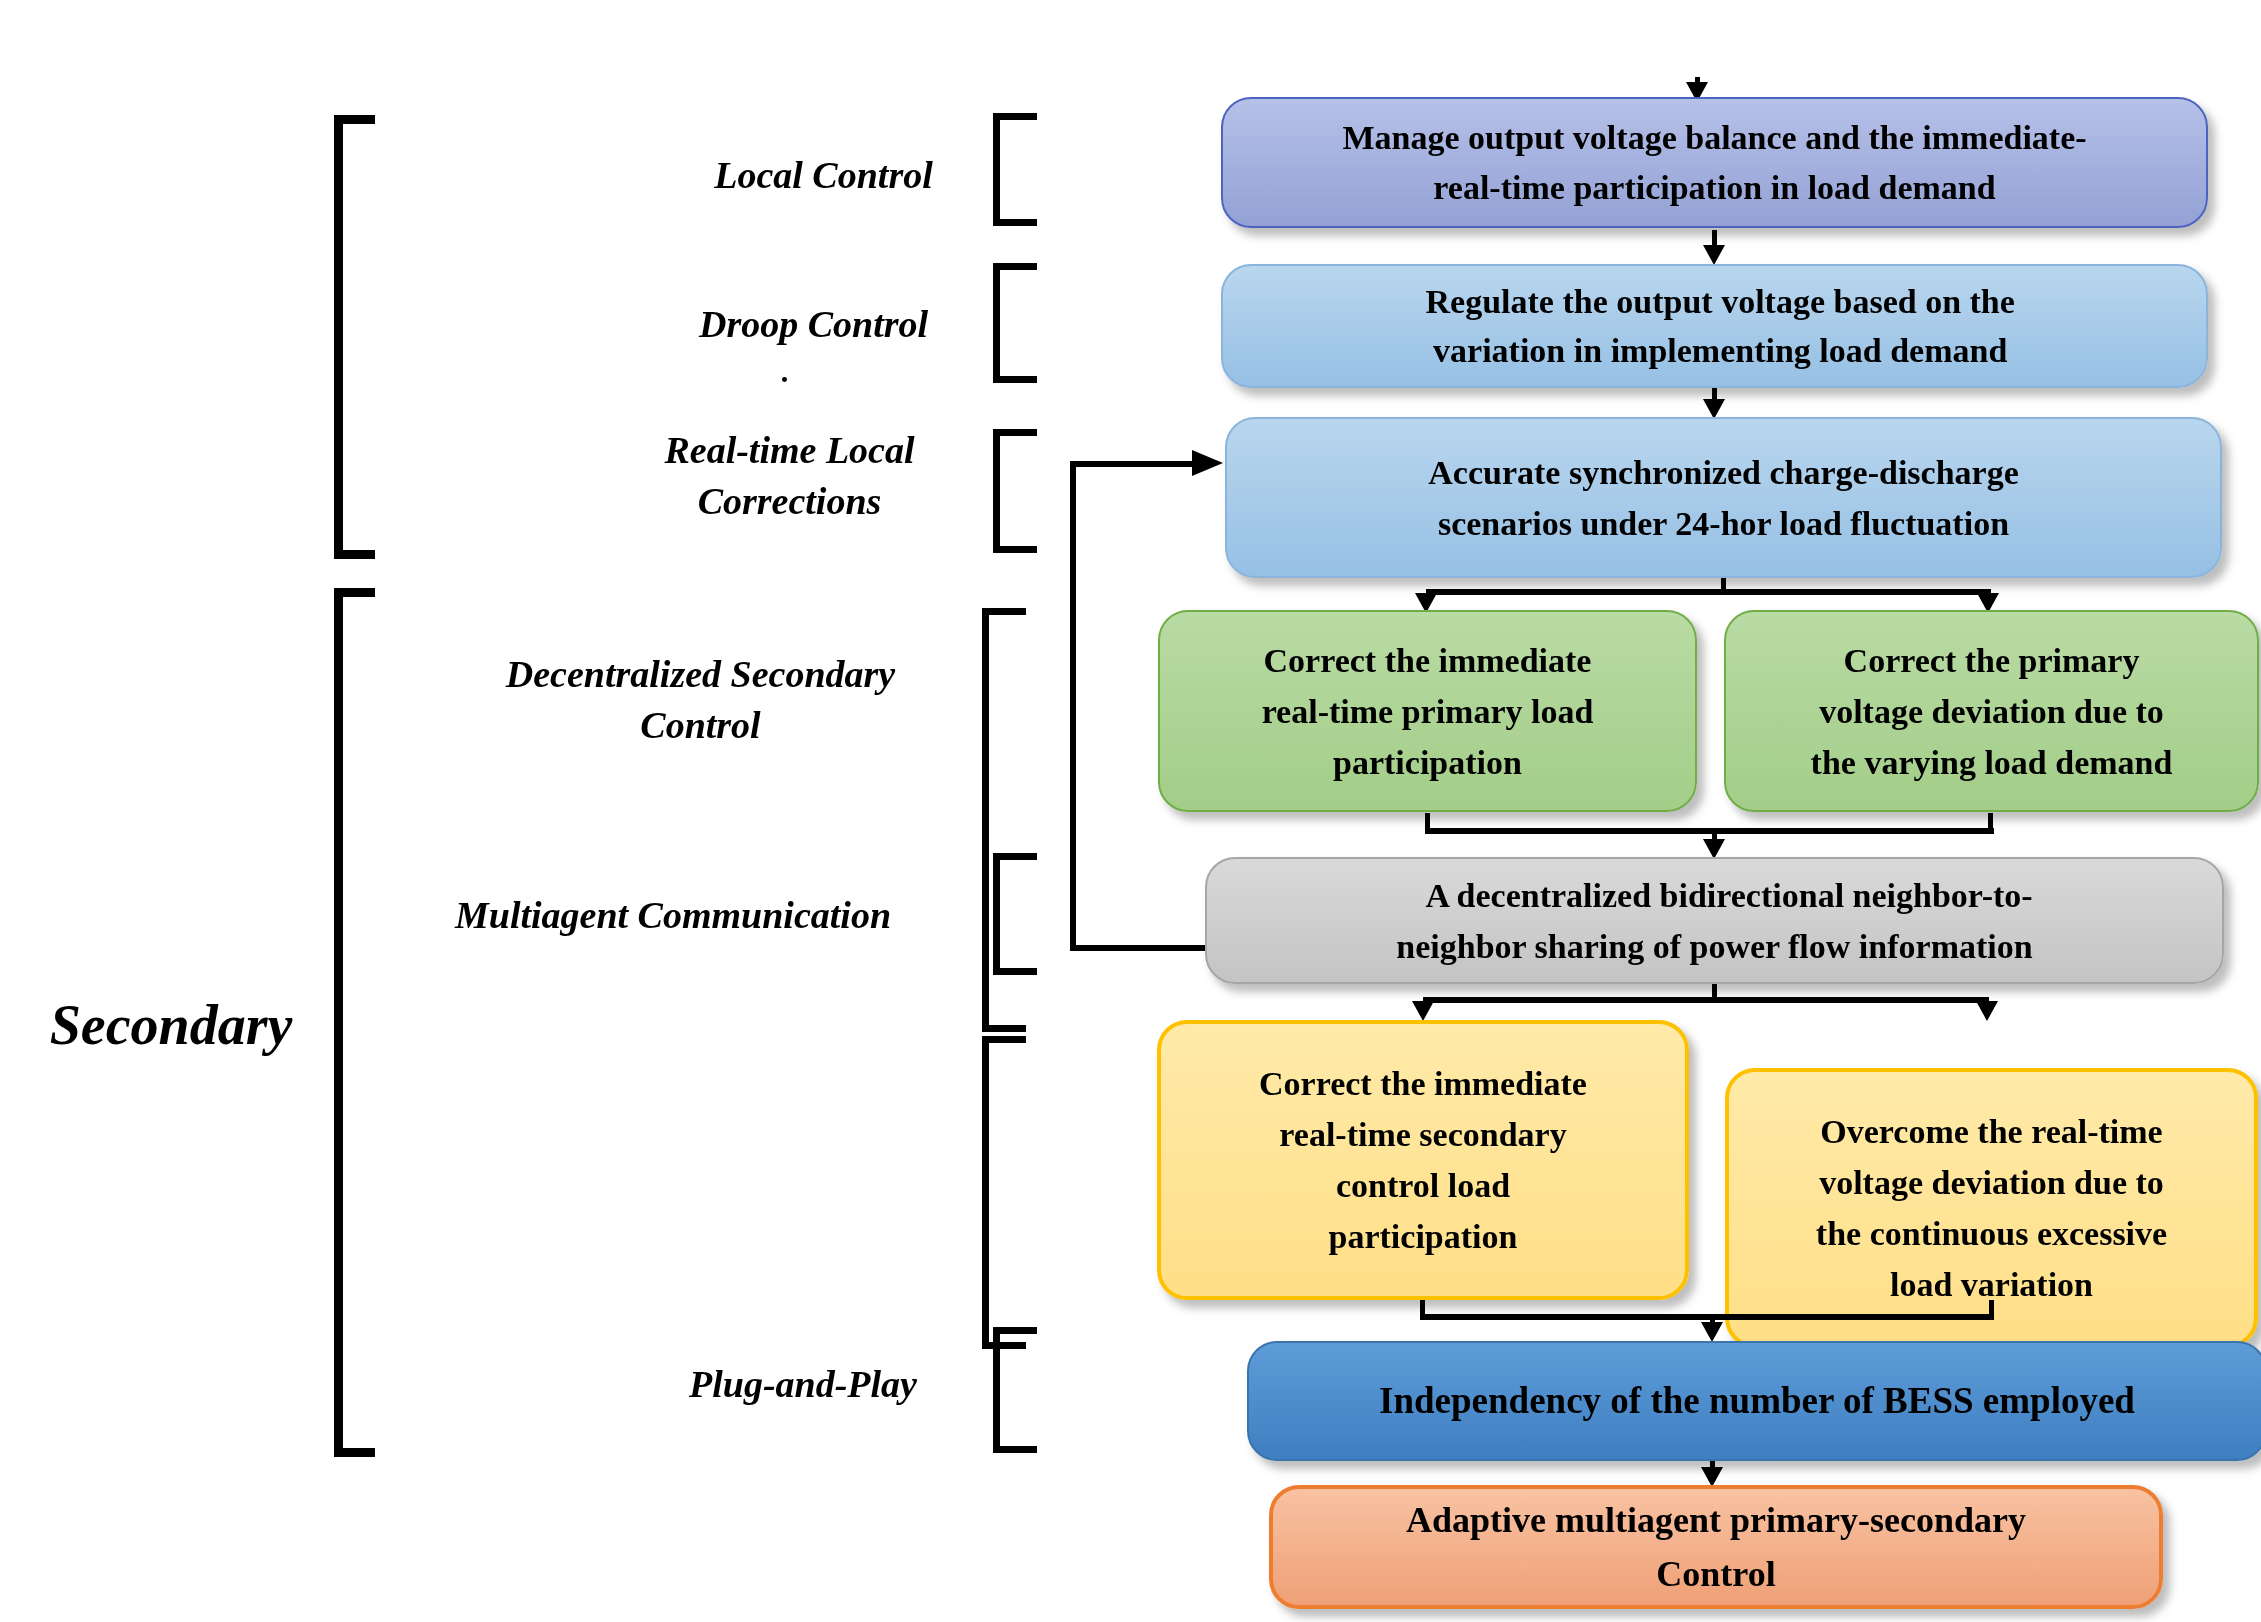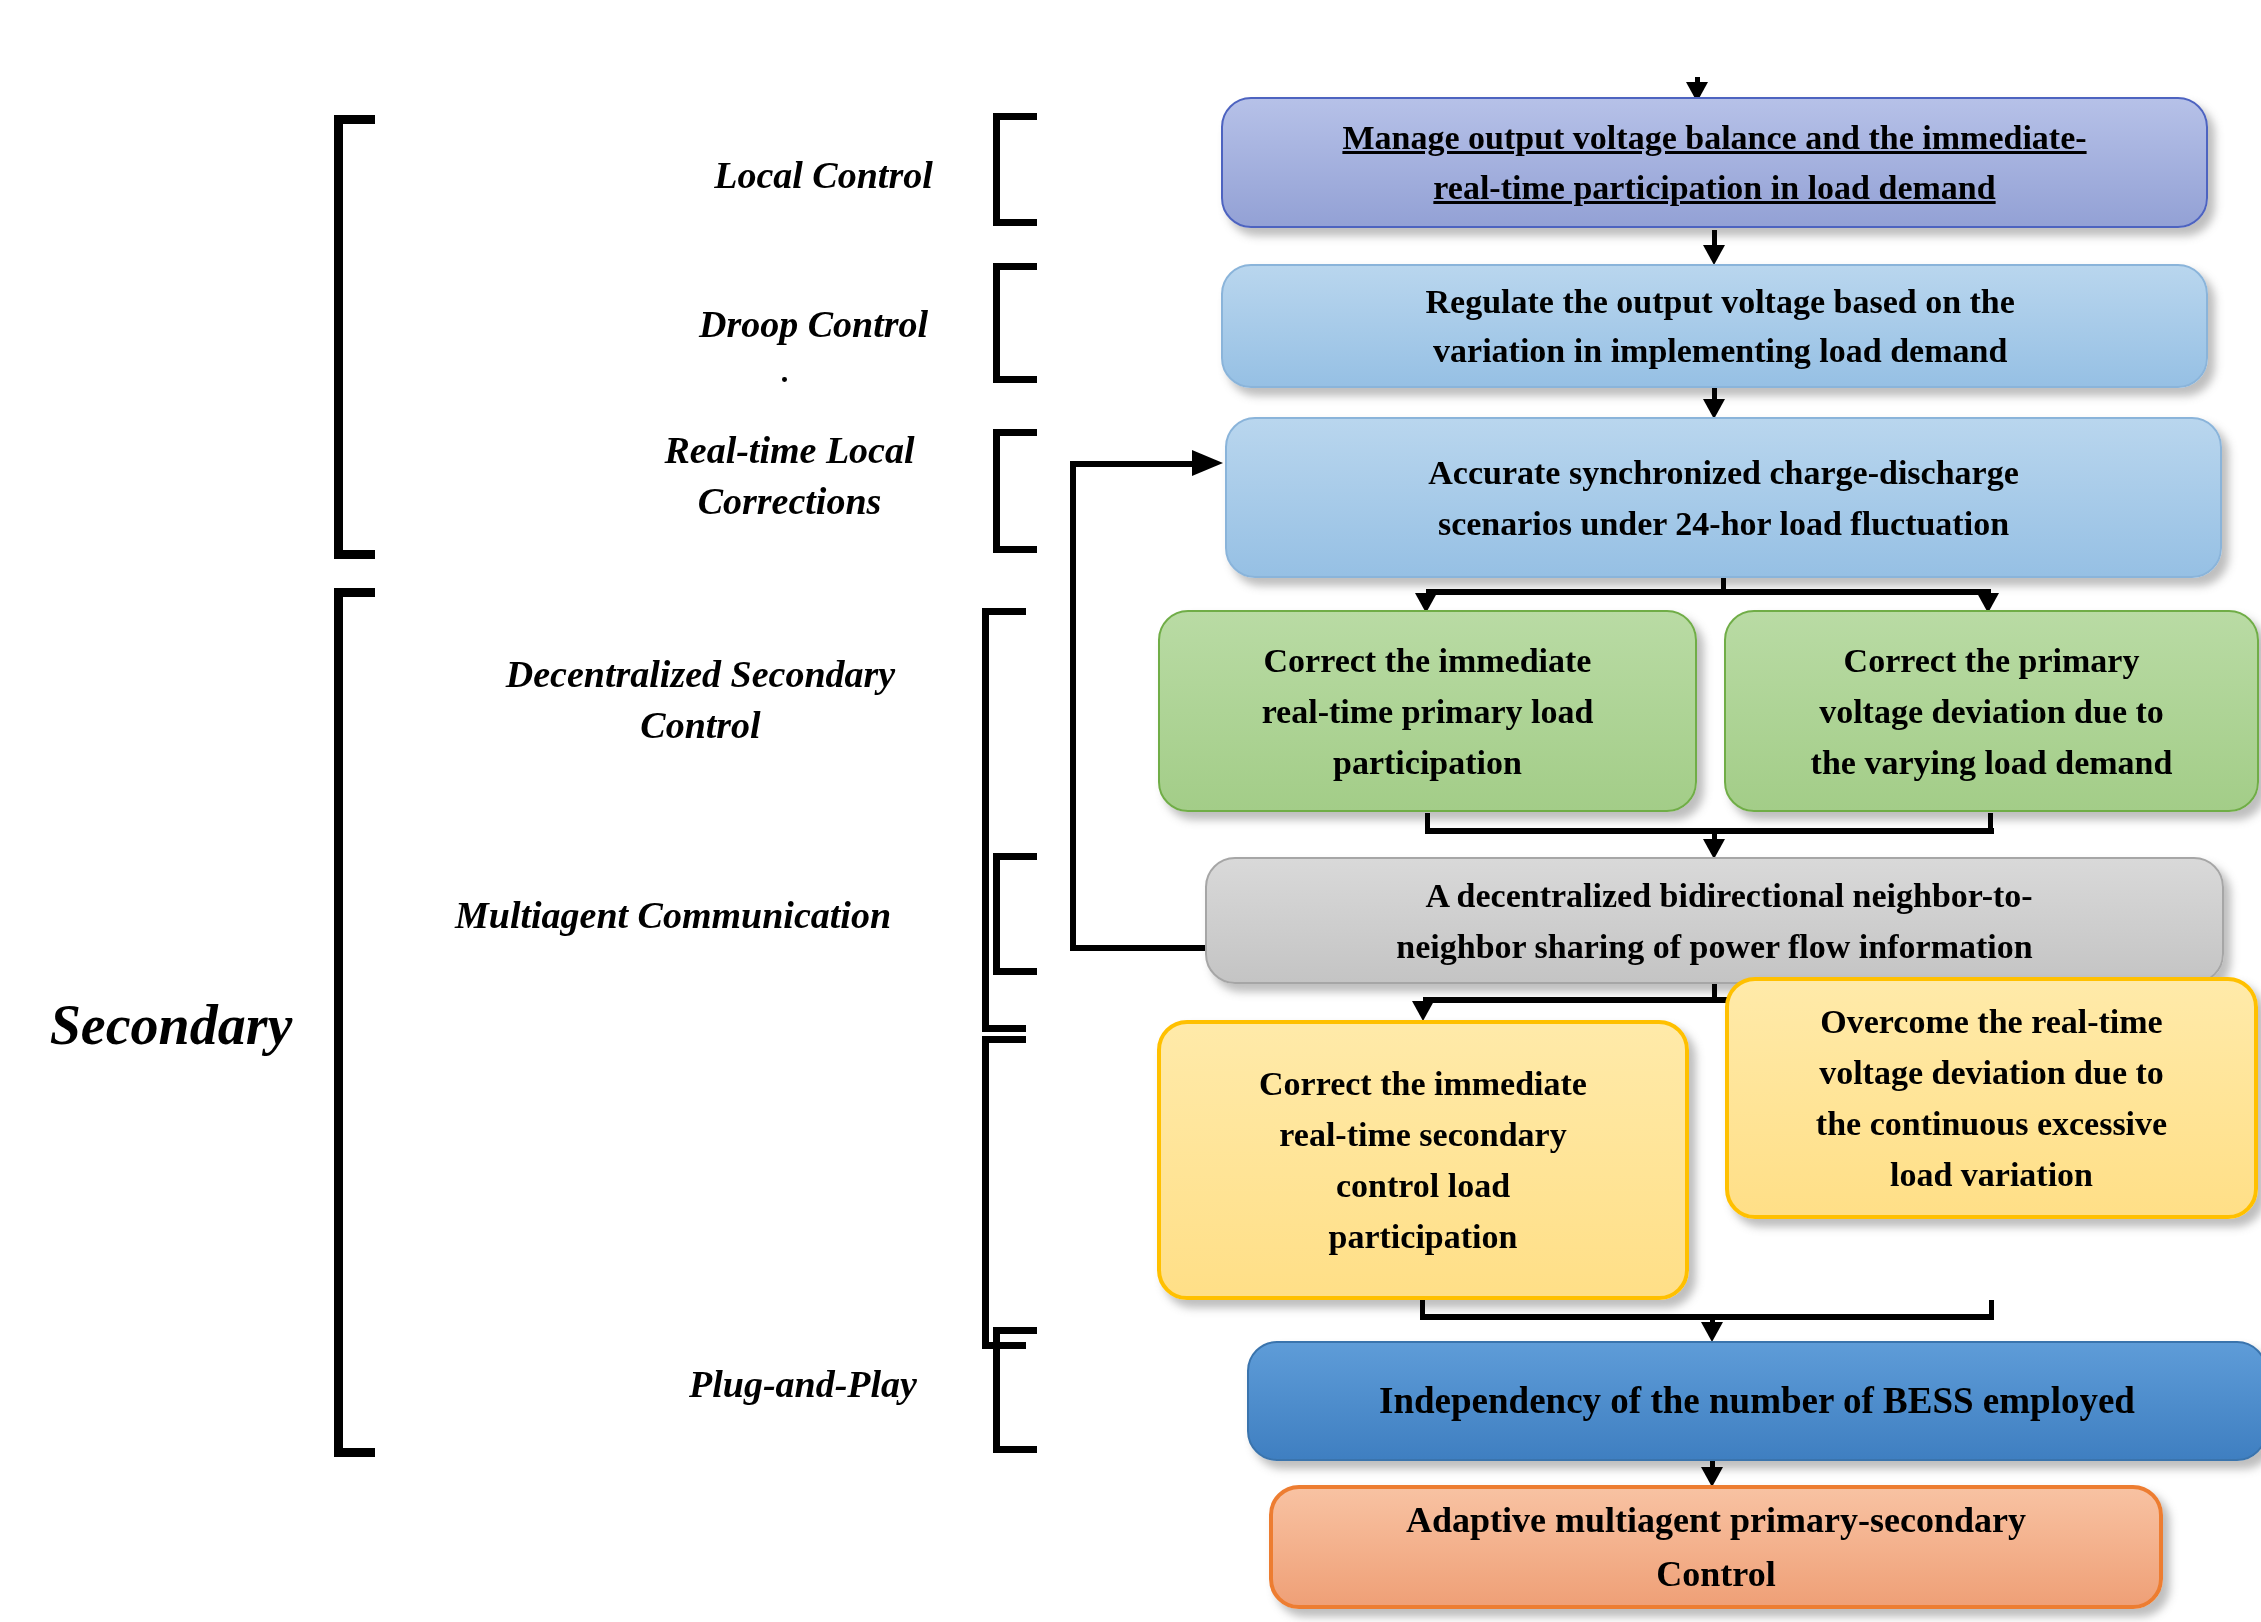--- a/index.html
+++ b/index.html
@@ -76,21 +76,21 @@
 
   <div class="bracket" style="left:982px;top:1036px;height:313px;"></div>
 
   <div class="side-label" style="left:632px;top:1359px;width:342px;">Plug-and-Play</div>
   <div class="bracket" style="left:993px;top:1327px;height:126px;"></div>
 
 
   <div class="line" style="left:1695px;top:77px;width:4.8px;height:11px;"></div>
   <div class="head-down" style="left:1686px;top:82px;"></div>
 
-  <div class="box box-indigo" style="left:1221px;top:97px;width:987px;height:131px;line-height:1.45;text-decoration:underline;">Manage output voltage balance and the immediate-
+  <div class="box box-indigo" style="left:1221px;top:97px;width:987px;height:131px;line-height:1.45;">Manage output voltage balance and the immediate-
 real-time participation in load demand</div>
 
   <div class="line" style="left:1712px;top:230px;width:4.8px;height:19px;"></div>
   <div class="head-down" style="left:1703px;top:245px;"></div>
 
   <div class="box box-ltblue" style="left:1221px;top:264px;width:987px;height:124px;line-height:1.45;padding-left:36px;">Regulate the output voltage based on the
 variation in implementing load demand</div>
 
   <div class="line" style="left:1712px;top:388px;width:4.8px;height:16.4px;"></div>
   <div class="head-down" style="left:1703px;top:399px;"></div>
@@ -121,21 +121,21 @@
 
   <div class="line" style="left:1712px;top:984px;width:4.8px;height:18px;"></div>
   <div class="line" style="left:1423px;top:997px;width:566px;height:5.5px;"></div>
   <div class="head-down" style="left:1412px;top:1001px;"></div>
   <div class="head-down" style="left:1976px;top:1001px;"></div>
 
   <div class="box box-yellow" style="left:1157px;top:1020px;width:532px;height:280px;">Correct the immediate
 real-time secondary
 control load
 participation</div>
-  <div class="box box-yellow" style="left:1725px;top:977px;width:533px;height:242px;">Overcome the real-time
+  <div class="box box-yellow" style="left:1725px;top:1068px;width:533px;height:280px;">Overcome the real-time
 voltage deviation due to
 the continuous excessive
 load variation</div>
 
   <div class="line" style="left:1420px;top:1300px;width:4.8px;height:19px;"></div>
   <div class="line" style="left:1989px;top:1300px;width:4.8px;height:19px;"></div>
   <div class="line" style="left:1420px;top:1314px;width:574px;height:5.5px;"></div>
   <div class="line" style="left:1710px;top:1319px;width:4.8px;height:6.8px;"></div>
   <div class="head-down" style="left:1701px;top:1322px;"></div>
 

